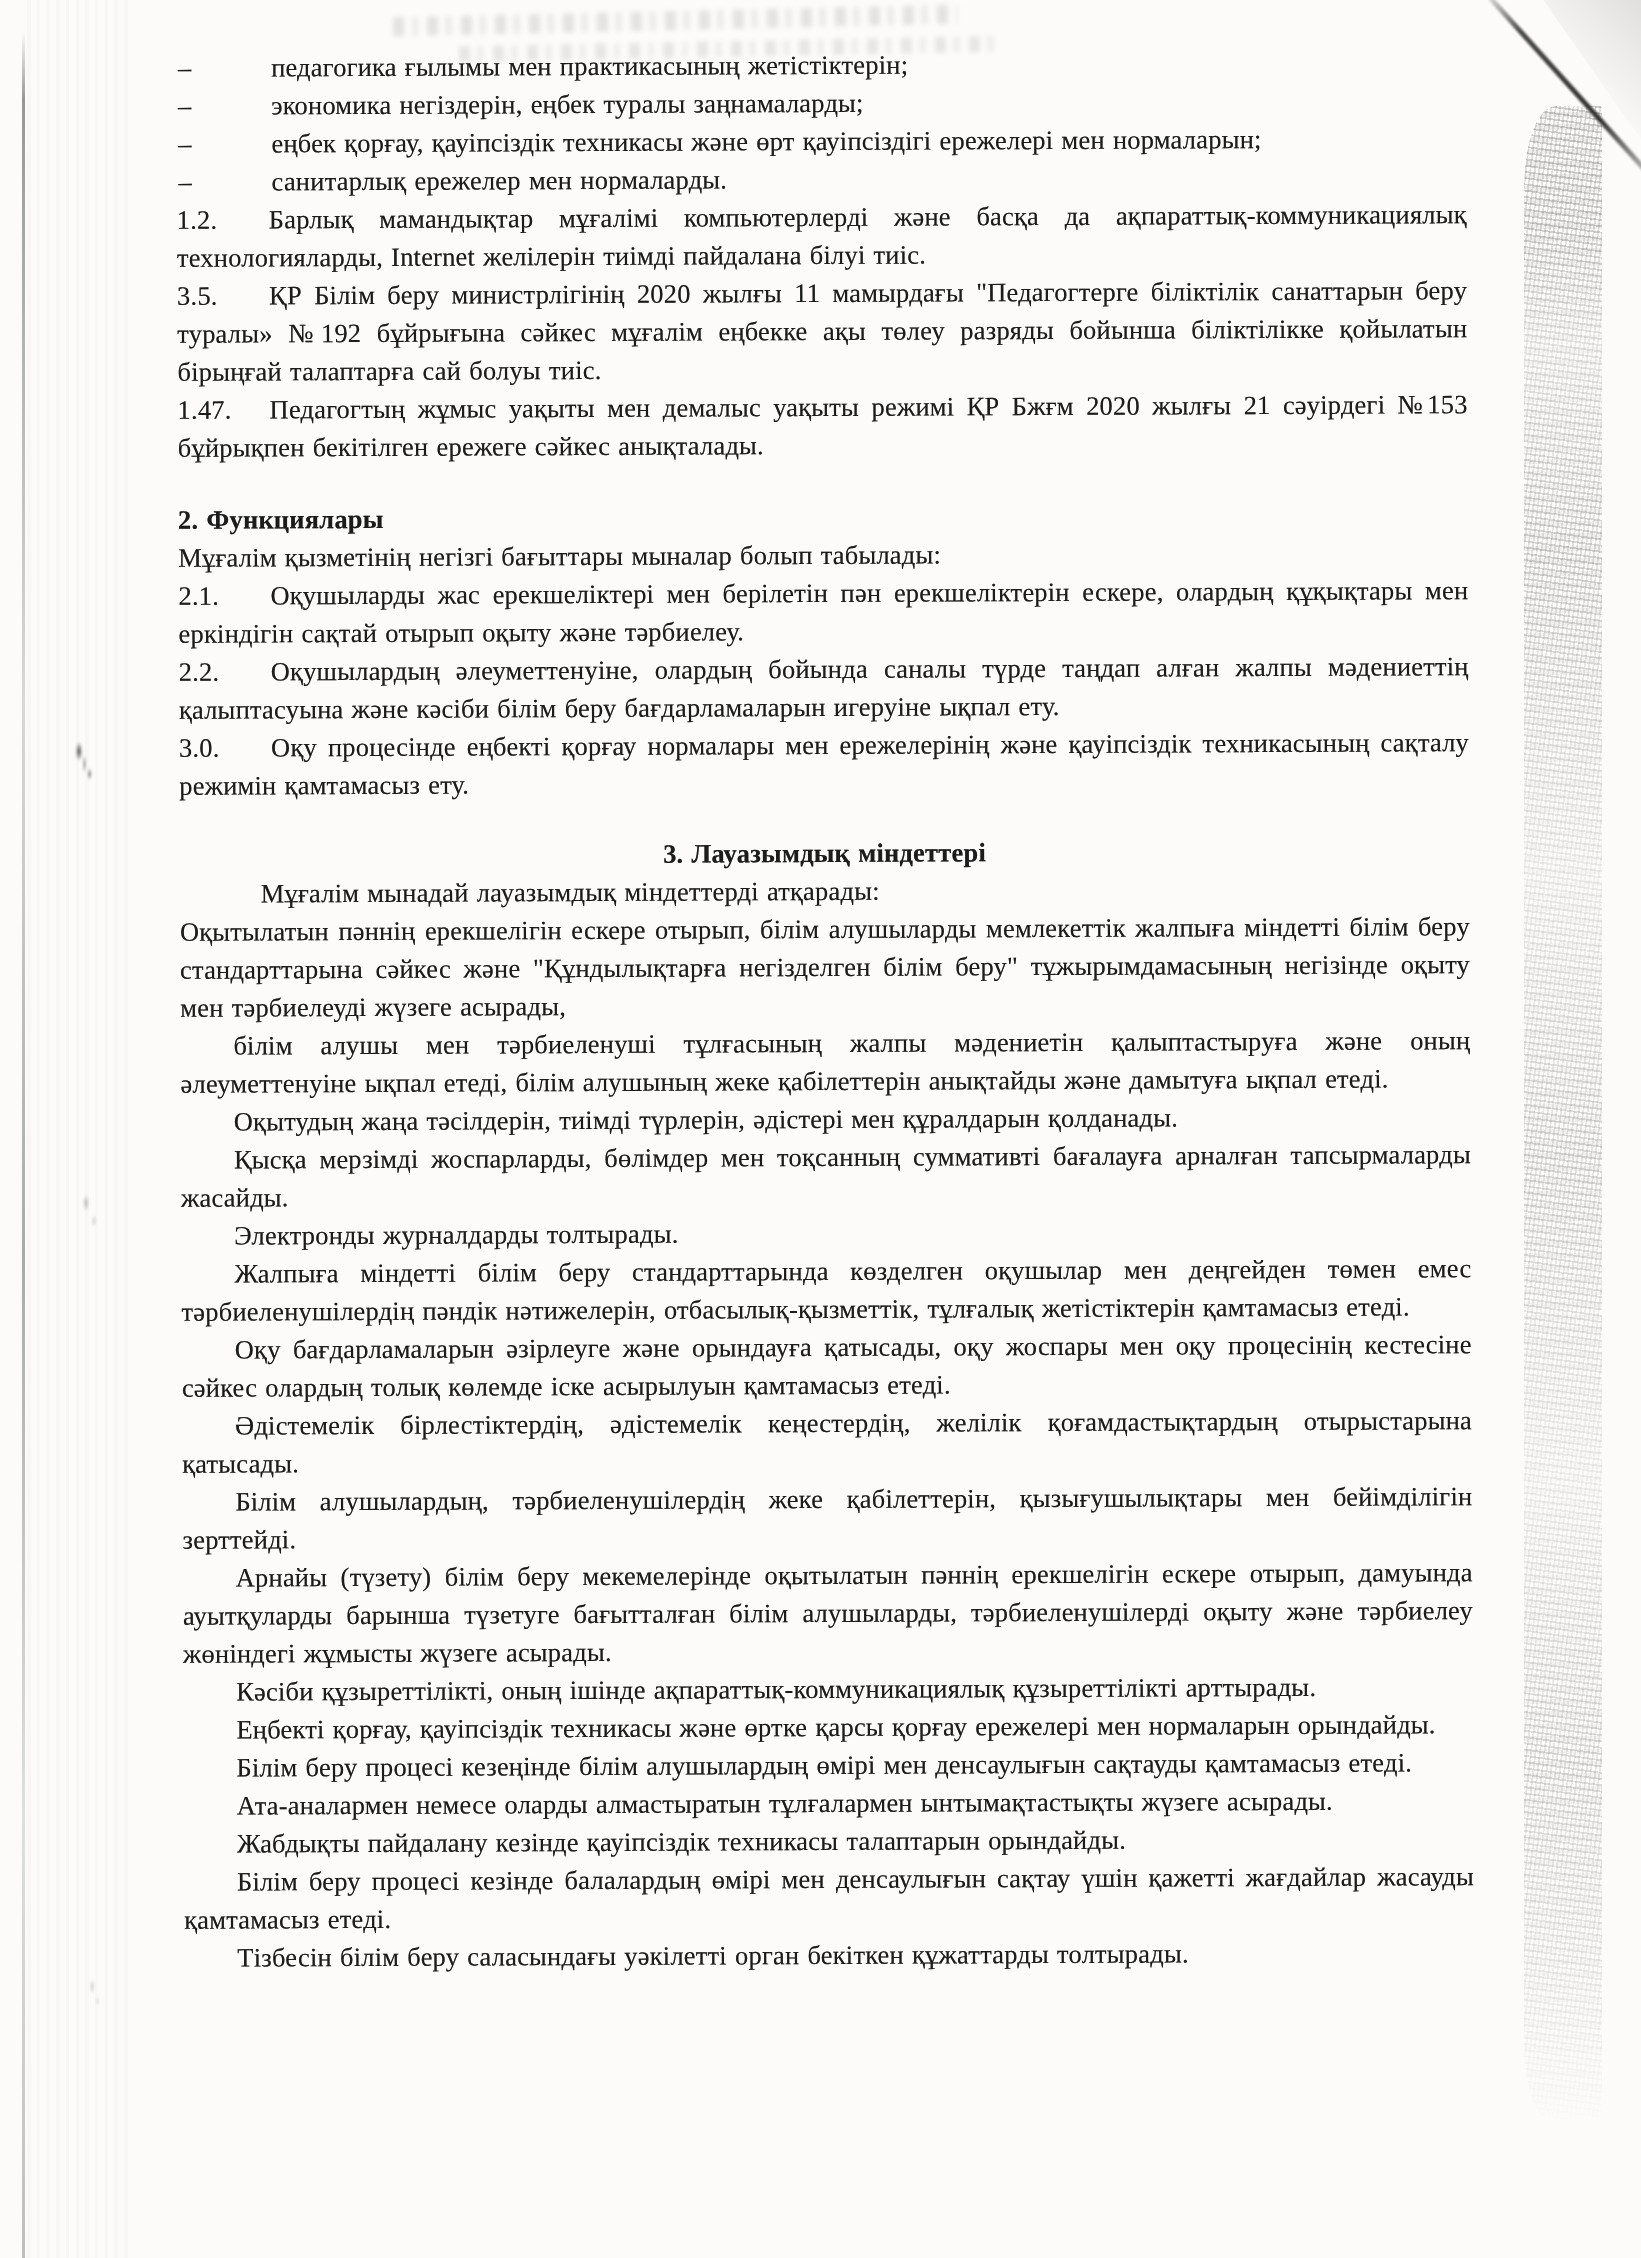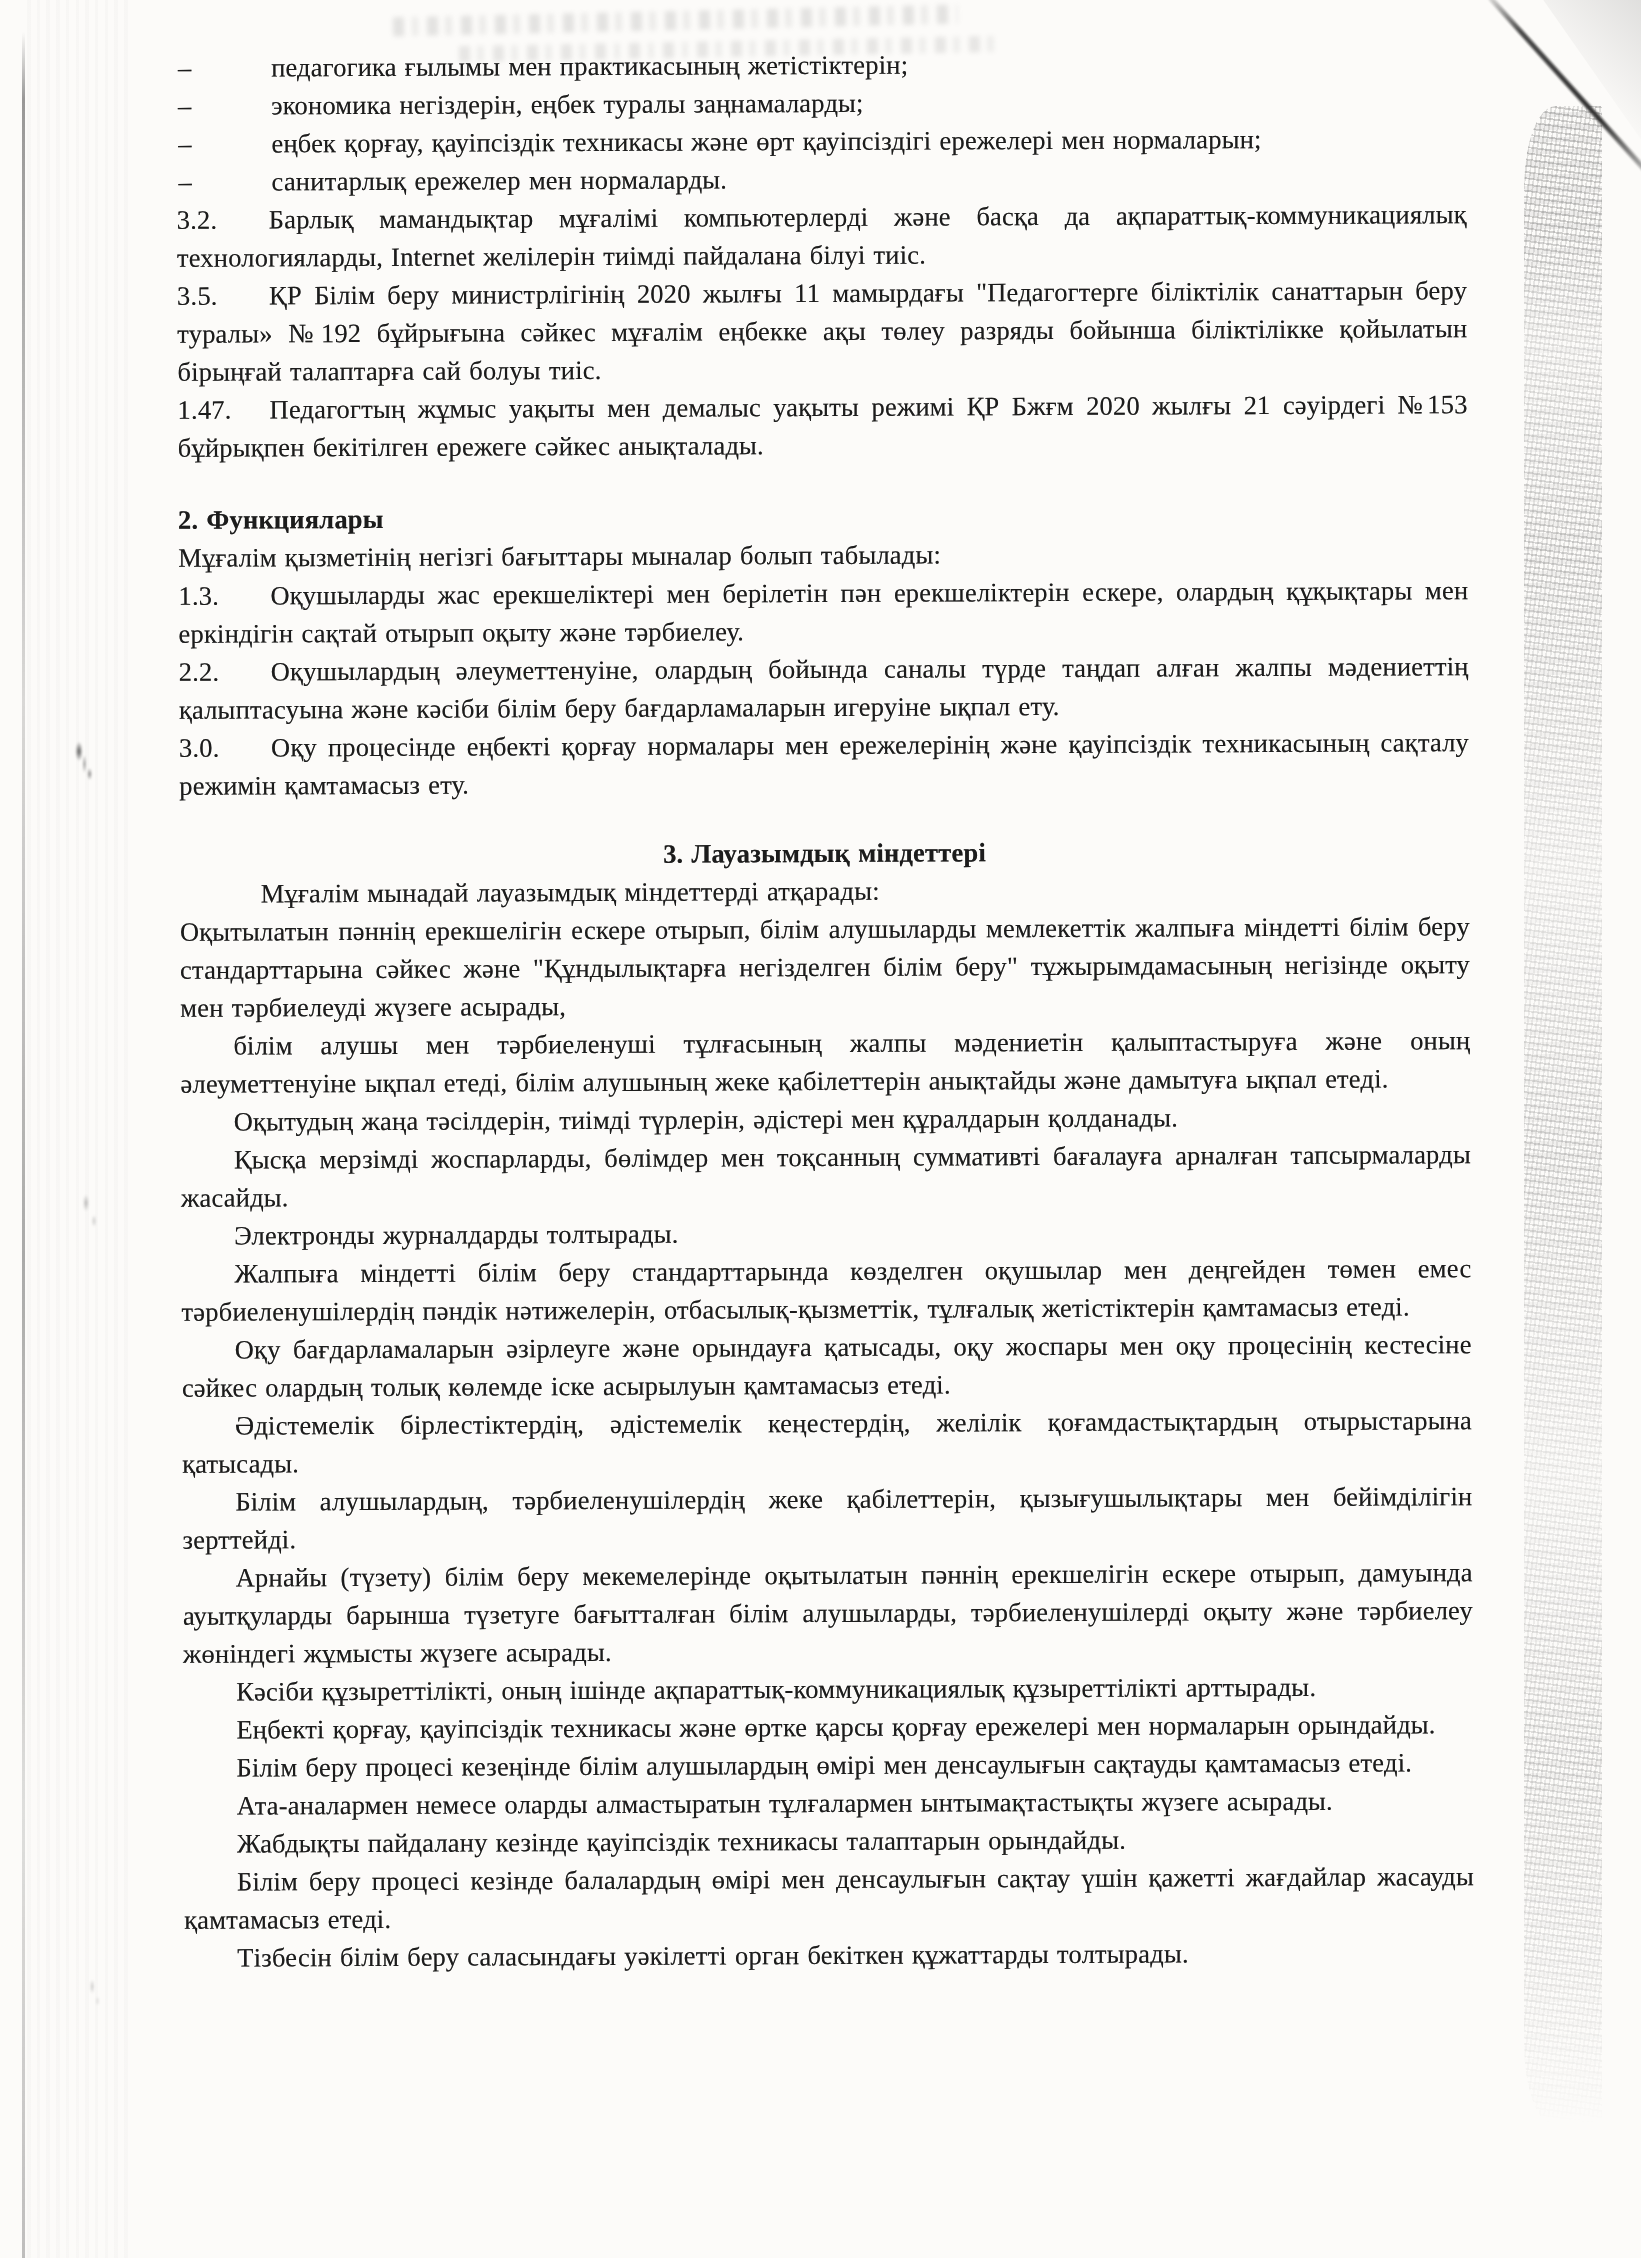--- a/index.html
+++ b/index.html
@@ -86,27 +86,27 @@
 
   <div class="doc">
 
     <ul class="bullets">
       <li><span class="marker">–</span><span>педагогика ғылымы мен практикасының жетістіктерін;</span></li>
       <li><span class="marker">–</span><span>экономика негіздерін, еңбек туралы заңнамаларды;</span></li>
       <li><span class="marker">–</span><span>еңбек қорғау, қауіпсіздік техникасы және өрт қауіпсіздігі ережелері мен нормаларын;</span></li>
       <li><span class="marker">–</span><span>санитарлық ережелер мен нормаларды.</span></li>
     </ul>
 
-    <p class="numbered"><span class="pnum">3.2.</span><span>Барлық мамандықтар мұғалімі компьютерлерді және басқа да ақпараттық-коммуникациялық технологияларды, Internet желілерін тиімді пайдалана білуі тиіс.</span></p>
+    <p class="numbered"><span class="pnum">1.2.</span><span>Барлық мамандықтар мұғалімі компьютерлерді және басқа да ақпараттық-коммуникациялық технологияларды, Internet желілерін тиімді пайдалана білуі тиіс.</span></p>
     <p class="numbered"><span class="pnum">3.5.</span><span>ҚР Білім беру министрлігінің 2020 жылғы 11 мамырдағы "Педагогтерге біліктілік санаттарын беру туралы» №192 бұйрығына сәйкес мұғалім еңбекке ақы төлеу разряды бойынша біліктілікке қойылатын  бірыңғай талаптарға сай болуы тиіс.</span></p>
     <p class="numbered"><span class="pnum">1.47.</span><span>Педагогтың жұмыс уақыты мен демалыс уақыты режимі ҚР Бжғм 2020 жылғы 21 сәуірдегі №153 бұйрықпен бекітілген ережеге сәйкес анықталады.</span></p>
 
     <p class="h2">2. Функциялары</p>
     <p>Мұғалім қызметінің негізгі бағыттары мыналар болып табылады:</p>
-    <p class="numbered"><span class="pnum">1.3.</span><span>Оқушыларды жас ерекшеліктері мен берілетін пән ерекшеліктерін ескере, олардың құқықтары мен еркіндігін сақтай отырып оқыту және тәрбиелеу.</span></p>
+    <p class="numbered"><span class="pnum">2.1.</span><span>Оқушыларды жас ерекшеліктері мен берілетін пән ерекшеліктерін ескере, олардың құқықтары мен еркіндігін сақтай отырып оқыту және тәрбиелеу.</span></p>
     <p class="numbered"><span class="pnum">2.2.</span><span>Оқушылардың әлеуметтенуіне, олардың бойында саналы түрде таңдап алған жалпы мәдениеттің қалыптасуына және кәсіби білім беру бағдарламаларын игеруіне ықпал ету.</span></p>
     <p class="numbered"><span class="pnum">3.0.</span><span>Оқу процесінде еңбекті қорғау нормалары мен ережелерінің және қауіпсіздік техникасының сақталу режимін қамтамасыз ету.</span></p>
 
     <p class="h3">3. Лауазымдық міндеттері</p>
     <p class="s3intro">Мұғалім мынадай лауазымдық міндеттерді атқарады:</p>
     <p class="bpara flush">Оқытылатын пәннің ерекшелігін ескере отырып, білім алушыларды мемлекеттік жалпыға міндетті білім беру стандарттарына сәйкес және "Құндылықтарға негізделген білім беру" тұжырымдамасының негізінде оқыту мен тәрбиелеуді жүзеге асырады,</p>
     <p class="bpara">білім алушы мен тәрбиеленуші тұлғасының жалпы мәдениетін қалыптастыруға және оның әлеуметтенуіне ықпал етеді, білім алушының жеке қабілеттерін анықтайды және дамытуға ықпал етеді.</p>
     <p class="bpara">Оқытудың жаңа тәсілдерін, тиімді түрлерін, әдістері мен құралдарын қолданады.</p>
     <p class="bpara">Қысқа мерзімді жоспарларды, бөлімдер мен тоқсанның суммативті бағалауға арналған тапсырмаларды жасайды.</p>
     <p class="bpara">Электронды журналдарды толтырады.</p>

